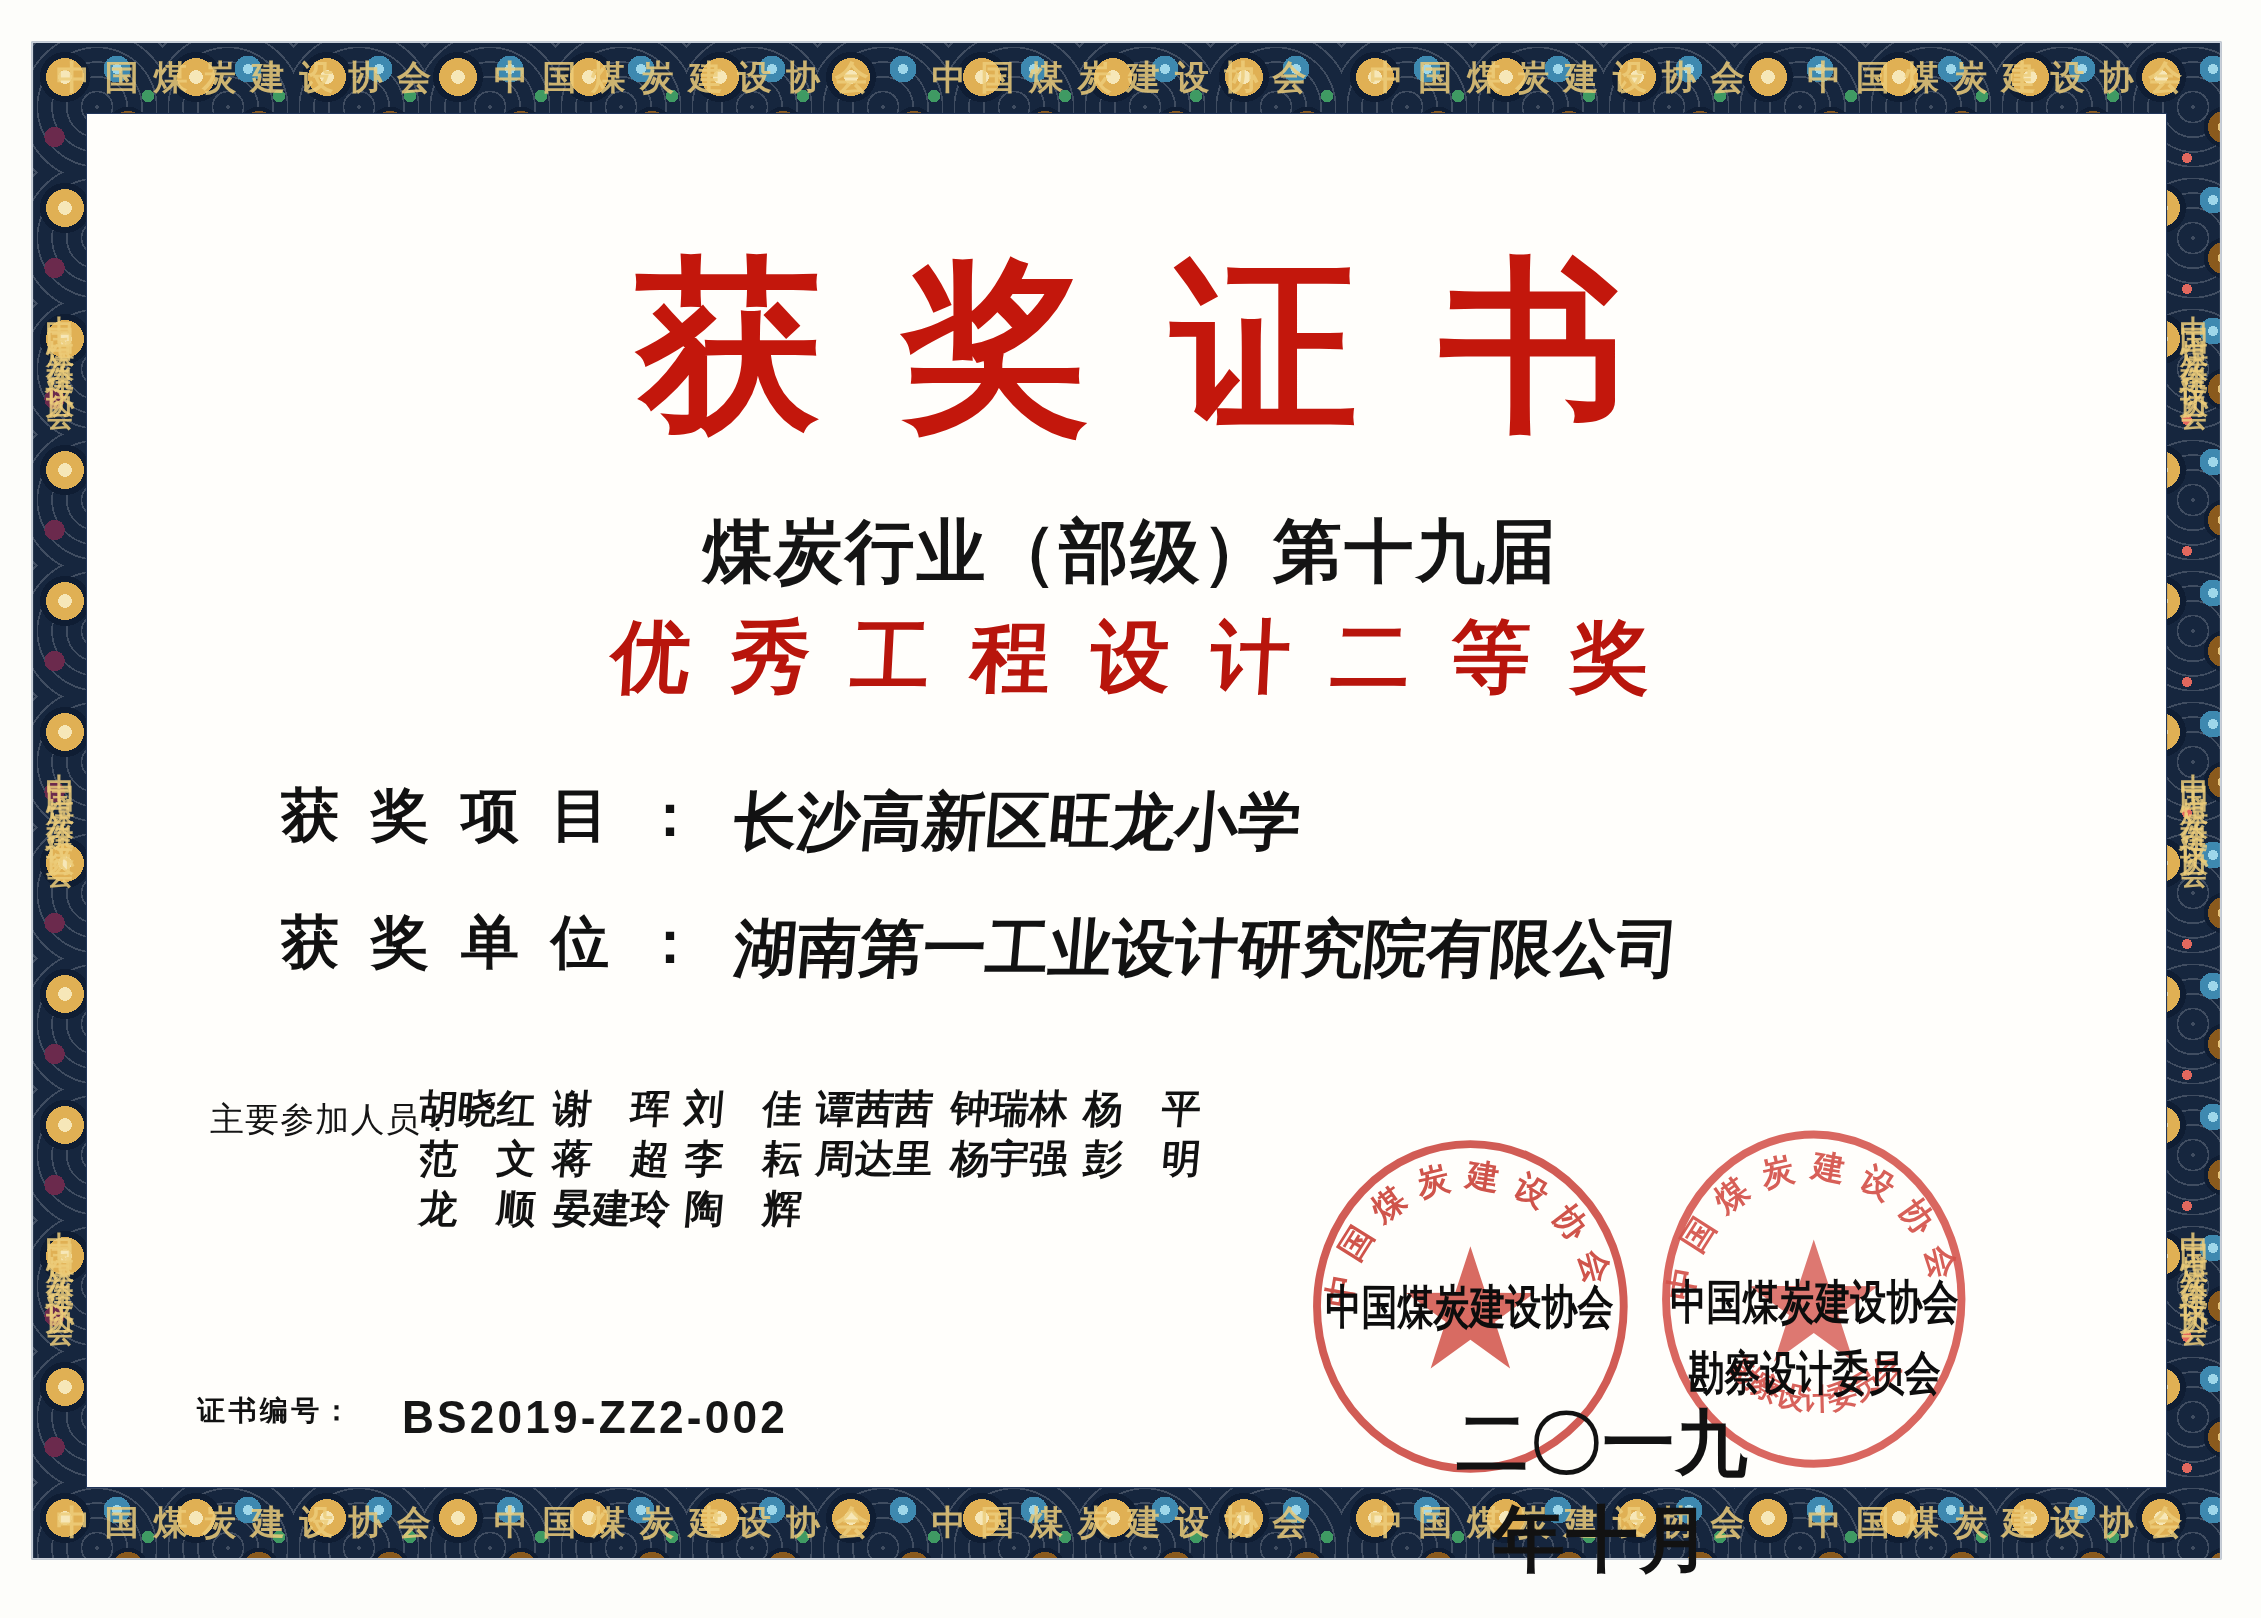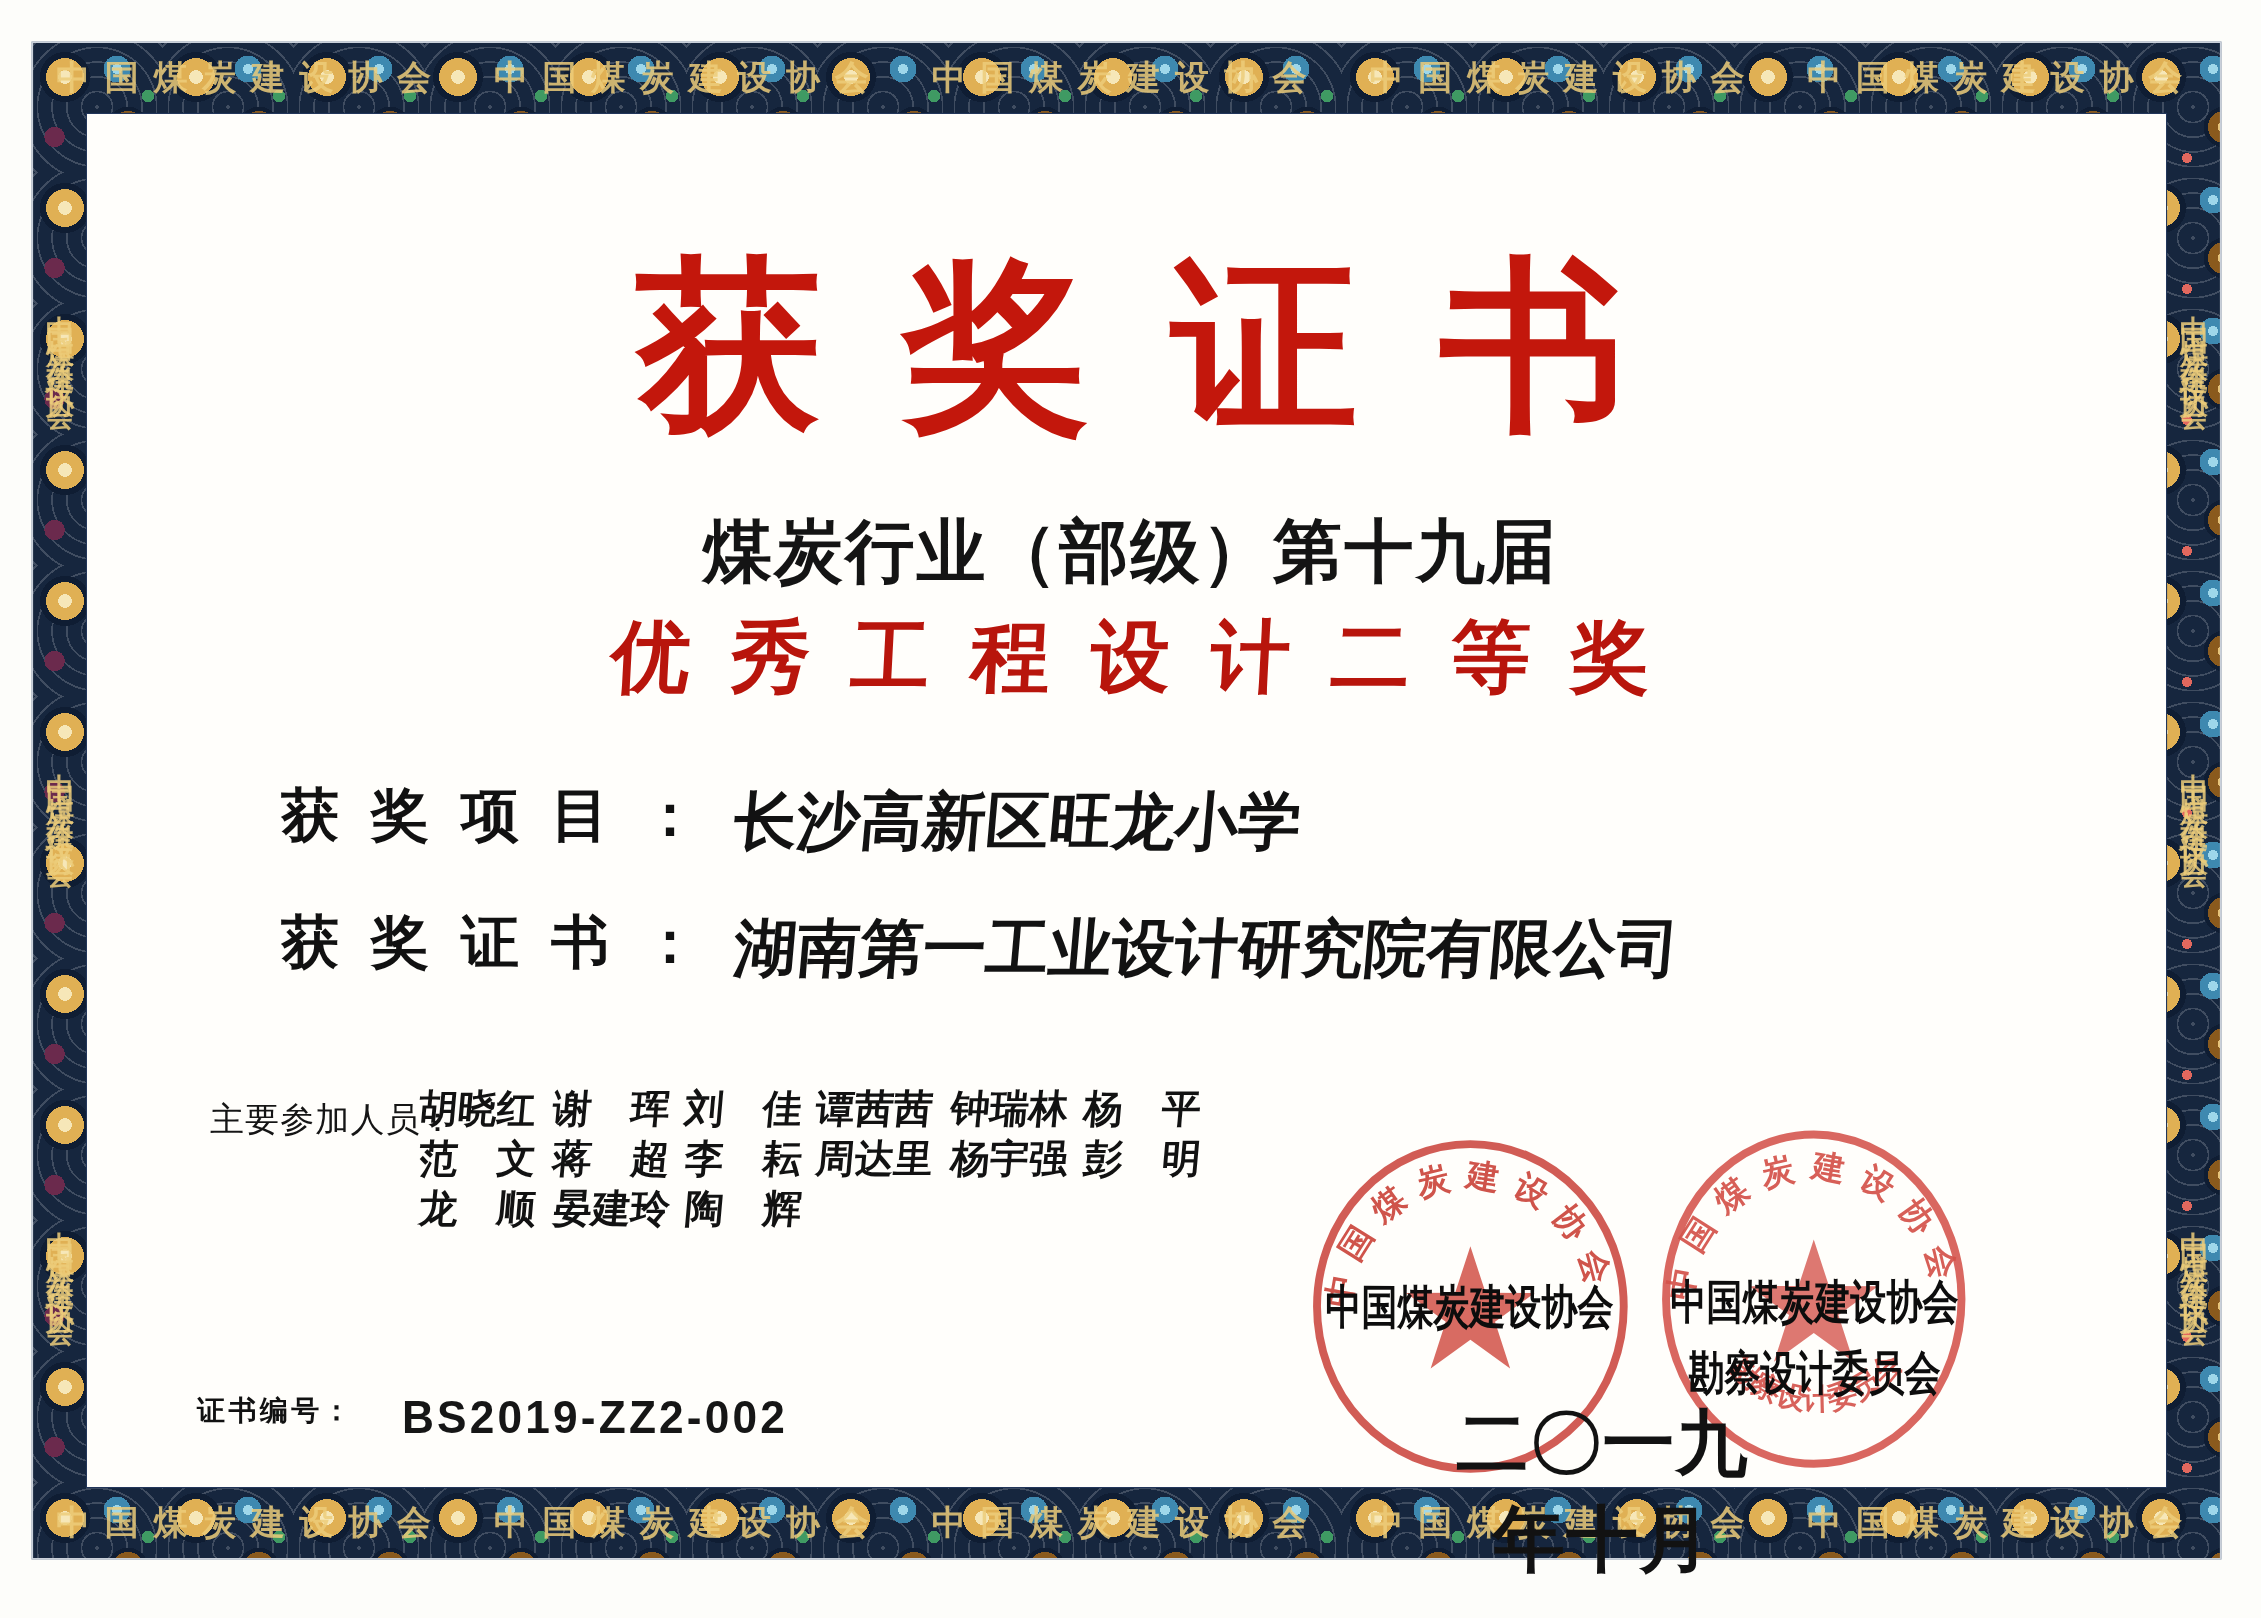--- a/index.html
+++ b/index.html
@@ -113,21 +113,21 @@
 
 <div class="abs center serif title">获奖证书</div>
 <div class="abs center subtitle">煤炭行业（部级）第十九届</div>
 <div class="abs center serif award">优秀工程设计二等奖</div>
 
 <div class="abs fieldrow row-project">
   <span class="field-label">获奖项目：</span>
   <span class="field-value">长沙高新区旺龙小学</span>
 </div>
 <div class="abs fieldrow row-unit">
-  <span class="field-label">获奖证书：</span>
+  <span class="field-label">获奖单位：</span>
   <span class="field-value">湖南第一工业设计研究院有限公司</span>
 </div>
 
 <div class="abs part-label">主要参加人员：</div>
 <div class="abs part-grid">
   <span class="pname">胡晓红</span>
   <span class="pname">谢　珲</span>
   <span class="pname">刘　佳</span>
   <span class="pname">谭茜茜</span>
   <span class="pname">钟瑞林</span>

